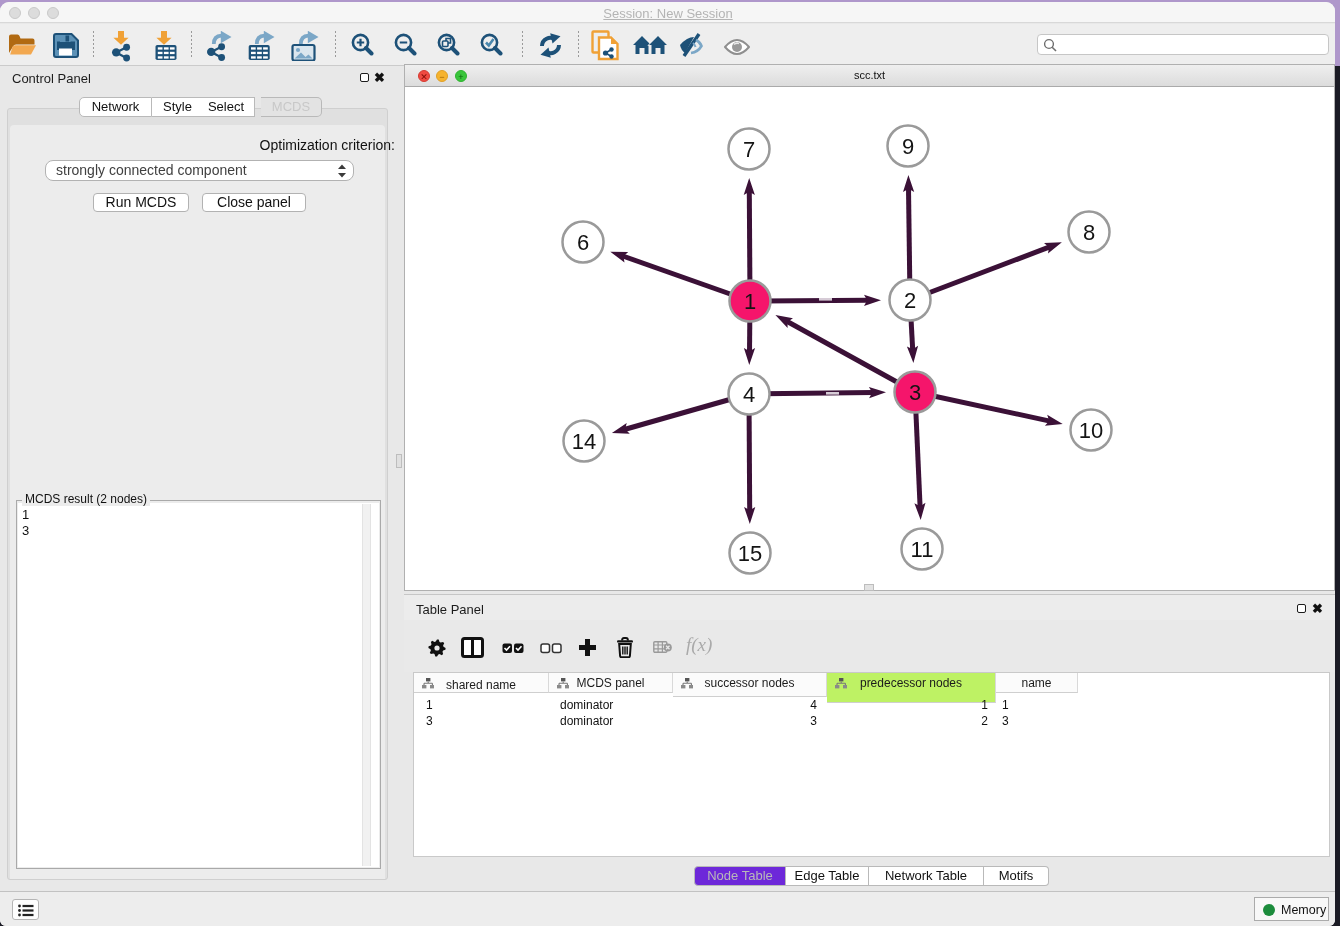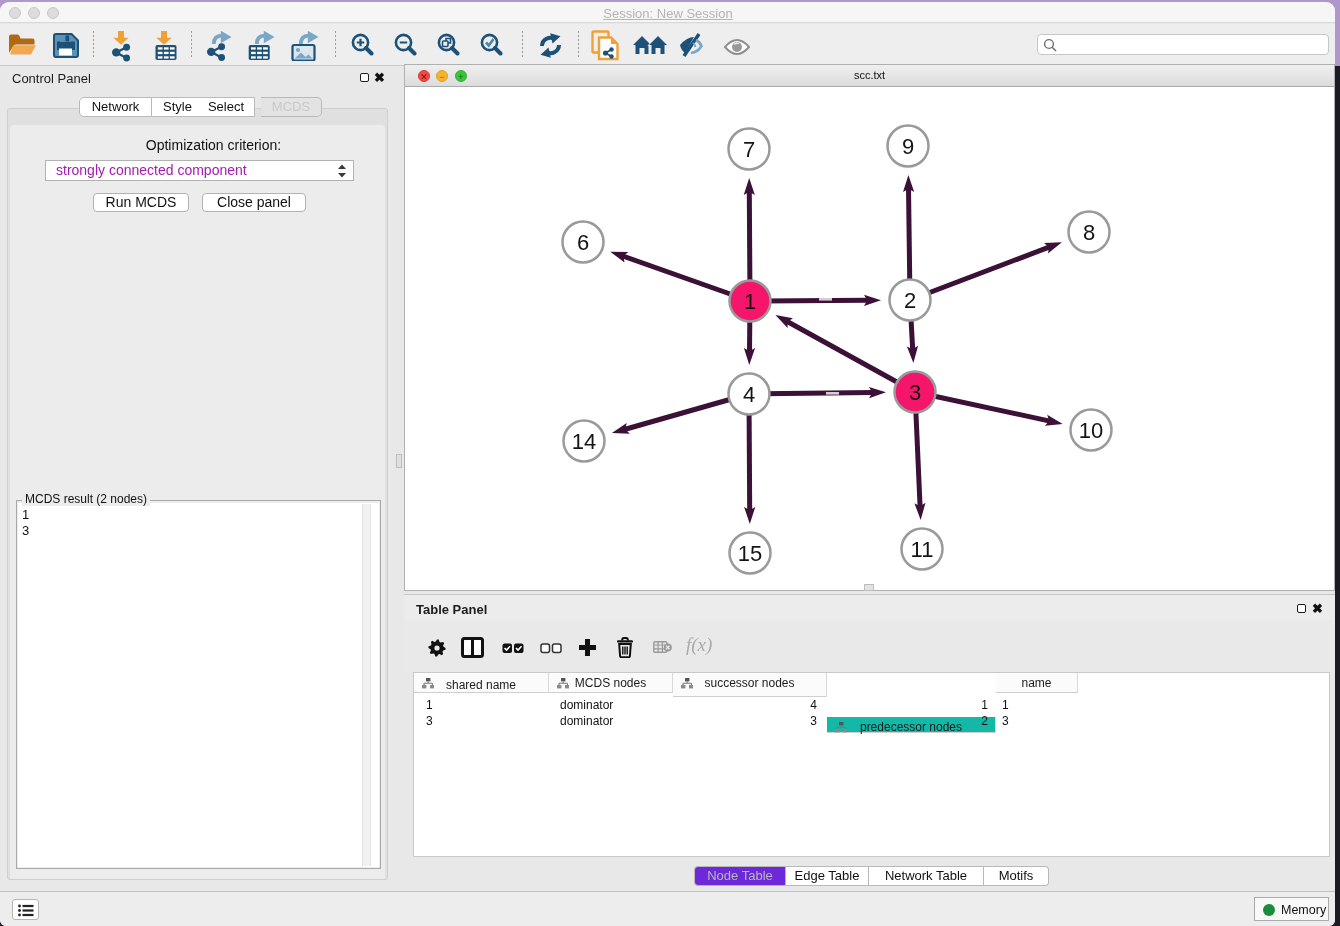--- a/index.html
+++ b/index.html
@@ -16,22 +16,22 @@
 #toolbar { left:0; top:22px; width:1336px; height:42px; background:#eeeeee; border-bottom:1px solid #cbcbcb; }
 .tsep { top:29px; width:1px; height:27px; background-image:linear-gradient(#9a9a9a 40%, rgba(0,0,0,0) 0%); background-size:1px 4px; }
 #searchbox { left:1037px; top:32px; width:292px; height:21px; background:#fff; border:1px solid #c6c6c6; border-radius:4px; }
 #mainbg { left:0; top:64px; width:1336px; height:826px; background:#e8e8e8; }
 
 #cp-title { left:12px; top:69px; font-size:13px; color:#1c1c1c; }
 #cp-tabs { left:79px; top:95px; height:20px; }
 .tab { position:absolute; top:0; height:20px; border:1px solid #b9b9b9; background:#fff; font-size:13px; color:#111; text-align:center; line-height:18px; }
 #cp-pane { left:7px; top:106px; width:381px; height:772px; background:#e0e0e0; border:1px solid #cfcfcf; border-radius:3px; }
 #cp-inner { left:10px; top:123px; width:375px; height:754px; background:#ececec; border-radius:4px 4px 0 0; }
-#opt-label { left:0px; top:135px; width:395px; text-align:center; font-size:14px; color:#111;padding-left:32px; }
-#cp-select { left:45px; top:158px; width:309px; height:21px; background:#fff; border:1px solid #b2b2b2; border-radius:0; font-size:14px; color:#a21caf; line-height:19px; padding-left:10px; }
+#opt-label { left:0px; top:135px; width:395px; text-align:right; font-size:14px; color:#111;padding-left:32px; }
+#cp-select { left:45px; top:158px; width:309px; height:21px; background:#fff; border:1px solid #b2b2b2; border-radius:8px; font-size:14px; color:#404040; line-height:19px; padding-left:10px; }
 .btn { position:absolute; background:#fff; border:1px solid #b2b2b2; border-radius:4px; font-size:14px; color:#111; text-align:center; line-height:17px; height:19px; }
 #fieldset { left:16px; top:498px; width:365px; height:369px; border:1px solid #a9a9a9; }
 #fieldset-label { left:22px; top:490px; background:#ececec; padding:0 3px; font-size:12px; color:#111; }
 #mcds-white { left:18px; top:501px; width:361px; height:364px; background:#fff; }
 
 #netwin { left:404px; top:62px; width:931px; height:527px; border:1px solid #b0b0b0; background:#fff; }
 #nw-titlebar { left:0; top:0; width:929px; height:22px; background:linear-gradient(#efefef,#dcdcdc); border-bottom:1px solid #aaaaaa; }
 .tl { width:12px; height:12px; border-radius:50%; top:5px; position:absolute; font-size:9px; text-align:center; line-height:12px; }
 #nw-title { width:100%; text-align:center; top:4px; font-size:11px; color:#111; }
 
@@ -280,21 +280,21 @@
 <text x="684" y="153" font-size="22" fill="#141414" text-anchor="middle" font-family="Liberation Sans, sans-serif">8</text>
 <text x="503" y="67" font-size="22" fill="#141414" text-anchor="middle" font-family="Liberation Sans, sans-serif">9</text>
 <text x="686" y="351" font-size="22" fill="#141414" text-anchor="middle" font-family="Liberation Sans, sans-serif">10</text>
 <text x="517" y="470" font-size="22" fill="#141414" text-anchor="middle" font-family="Liberation Sans, sans-serif">11</text>
 <text x="179" y="362" font-size="22" fill="#141414" text-anchor="middle" font-family="Liberation Sans, sans-serif">14</text>
 <text x="345" y="474" font-size="22" fill="#141414" text-anchor="middle" font-family="Liberation Sans, sans-serif">15</text>
 </svg>
   </div>
 
   <div class="abs" id="tp-head">
-    <div class="abs" style="left:12px; top:7px; font-size:13px; color:#1c1c1c;font-weight:bold;">Table Panel</div>
+    <div class="abs" style="left:12px; top:7px; font-size:13px; color:#1c1c1c;">Table Panel</div>
       <div class="abs" style="left:893px; top:9px; width:9px; height:9px; border:1.6px solid #1c1c1c; border-radius:2px; background:#fff;"></div>
       <div class="abs" style="left:908px; top:6px; font-size:13px; font-weight:bold; color:#111;">✖</div>
   </div>
   <div class="abs" id="tp-toolbar">
       <svg class="abs" style="left:24px; top:19px;" width="18" height="18" viewBox="0 0 18 18">
         <path d="M17.6,9.0 L17.4,10.7 L15.1,11.5 L14.5,12.7 L15.1,15.1 L13.8,16.2 L11.5,15.1 L10.3,15.5 L9.0,17.6 L7.3,17.4 L6.5,15.1 L5.3,14.5 L2.9,15.1 L1.8,13.8 L2.9,11.5 L2.5,10.3 L0.4,9.0 L0.6,7.3 L2.9,6.5 L3.5,5.3 L2.9,2.9 L4.2,1.8 L6.5,2.9 L7.7,2.5 L9.0,0.4 L10.7,0.6 L11.5,2.9 L12.7,3.5 L15.1,2.9 L16.2,4.2 L15.1,6.5 L15.5,7.7 Z M11.6,9 A2.6,2.6 0 1 0 6.4,9 A2.6,2.6 0 1 0 11.6,9 Z" fill="#111111" fill-rule="evenodd"></path>
       </svg>
       <svg class="abs" style="left:57px; top:17px;" width="23" height="21" viewBox="0 0 23 21">
         <rect x="1.5" y="1.5" width="20" height="18" rx="2" fill="#fff" stroke="#111111" stroke-width="3"></rect>
         <rect x="10" y="1.5" width="3" height="18" fill="#111111"></rect>
@@ -346,32 +346,32 @@
         </svg>
         <div style="position:absolute; left:0; right:0; top:5px; text-align:center; font-size:12px; color:#1b1b1b;">shared name</div>
       </div>
       <div style="position:absolute; left:135px; top:0; width:124px; height:20px; background:#fbfbfb; border-right:1px solid #d9d9d9; border-bottom:1px solid #cfcfcf;">
         <svg width="12" height="11" viewBox="0 0 12 11" style="position:absolute; left:8px; top:5px;">
           <rect x="4" y="0" width="4.4" height="3.4" fill="#555"></rect>
           <path d="M6.2,3.4 V5.3 M2,5.3 H10.4 M2,5.3 V7 M10.4,5.3 V7" stroke="#777" stroke-width="1.1" fill="none"></path>
           <rect x="0" y="7" width="4.4" height="3.4" fill="#8a8a8a"></rect>
           <rect x="8" y="7" width="4.4" height="3.4" fill="#8a8a8a"></rect>
         </svg>
-        <div style="position:absolute; left:0; right:0; top:3px; text-align:center; font-size:12px; color:#1b1b1b;">MCDS nodes</div>
+        <div style="position:absolute; left:0; right:0; top:3px; text-align:center; font-size:12px; color:#1b1b1b;">MCDS panel</div>
       </div>
       <div style="position:absolute; left:259px; top:0; width:154px; height:24px; background:#fbfbfb; border-right:1px solid #d9d9d9; border-bottom:1px solid #cfcfcf;">
         <svg width="12" height="11" viewBox="0 0 12 11" style="position:absolute; left:8px; top:5px;">
           <rect x="4" y="0" width="4.4" height="3.4" fill="#555"></rect>
           <path d="M6.2,3.4 V5.3 M2,5.3 H10.4 M2,5.3 V7 M10.4,5.3 V7" stroke="#777" stroke-width="1.1" fill="none"></path>
           <rect x="0" y="7" width="4.4" height="3.4" fill="#8a8a8a"></rect>
           <rect x="8" y="7" width="4.4" height="3.4" fill="#8a8a8a"></rect>
         </svg>
         <div style="position:absolute; left:0; right:0; top:3px; text-align:center; font-size:12px; color:#1b1b1b;">successor nodes</div>
       </div>
-      <div style="position:absolute; left:413px; top:0; width:169px; height:16px; background:#14b8a6; border-right:1px solid #d9d9d9; border-bottom:1px solid #cfcfcf;margin-top:44px;">
+      <div style="position:absolute; left:413px; top:0; width:169px; height:30px; background:#bef264; border-right:1px solid #d9d9d9; border-bottom:1px solid #cfcfcf;">
         <svg width="12" height="11" viewBox="0 0 12 11" style="position:absolute; left:8px; top:5px;">
           <rect x="4" y="0" width="4.4" height="3.4" fill="#555"></rect>
           <path d="M6.2,3.4 V5.3 M2,5.3 H10.4 M2,5.3 V7 M10.4,5.3 V7" stroke="#777" stroke-width="1.1" fill="none"></path>
           <rect x="0" y="7" width="4.4" height="3.4" fill="#8a8a8a"></rect>
           <rect x="8" y="7" width="4.4" height="3.4" fill="#8a8a8a"></rect>
         </svg>
         <div style="position:absolute; left:0; right:0; top:3px; text-align:center; font-size:12px; color:#1b1b1b;">predecessor nodes</div>
       </div>
       <div style="position:absolute; left:582px; top:0; width:82px; height:20px; background:#fbfbfb; border-right:1px solid #d9d9d9; border-bottom:1px solid #cfcfcf;">
         <div style="position:absolute; left:0; right:0; top:3px; text-align:center; font-size:12px; color:#1b1b1b;">name</div>

